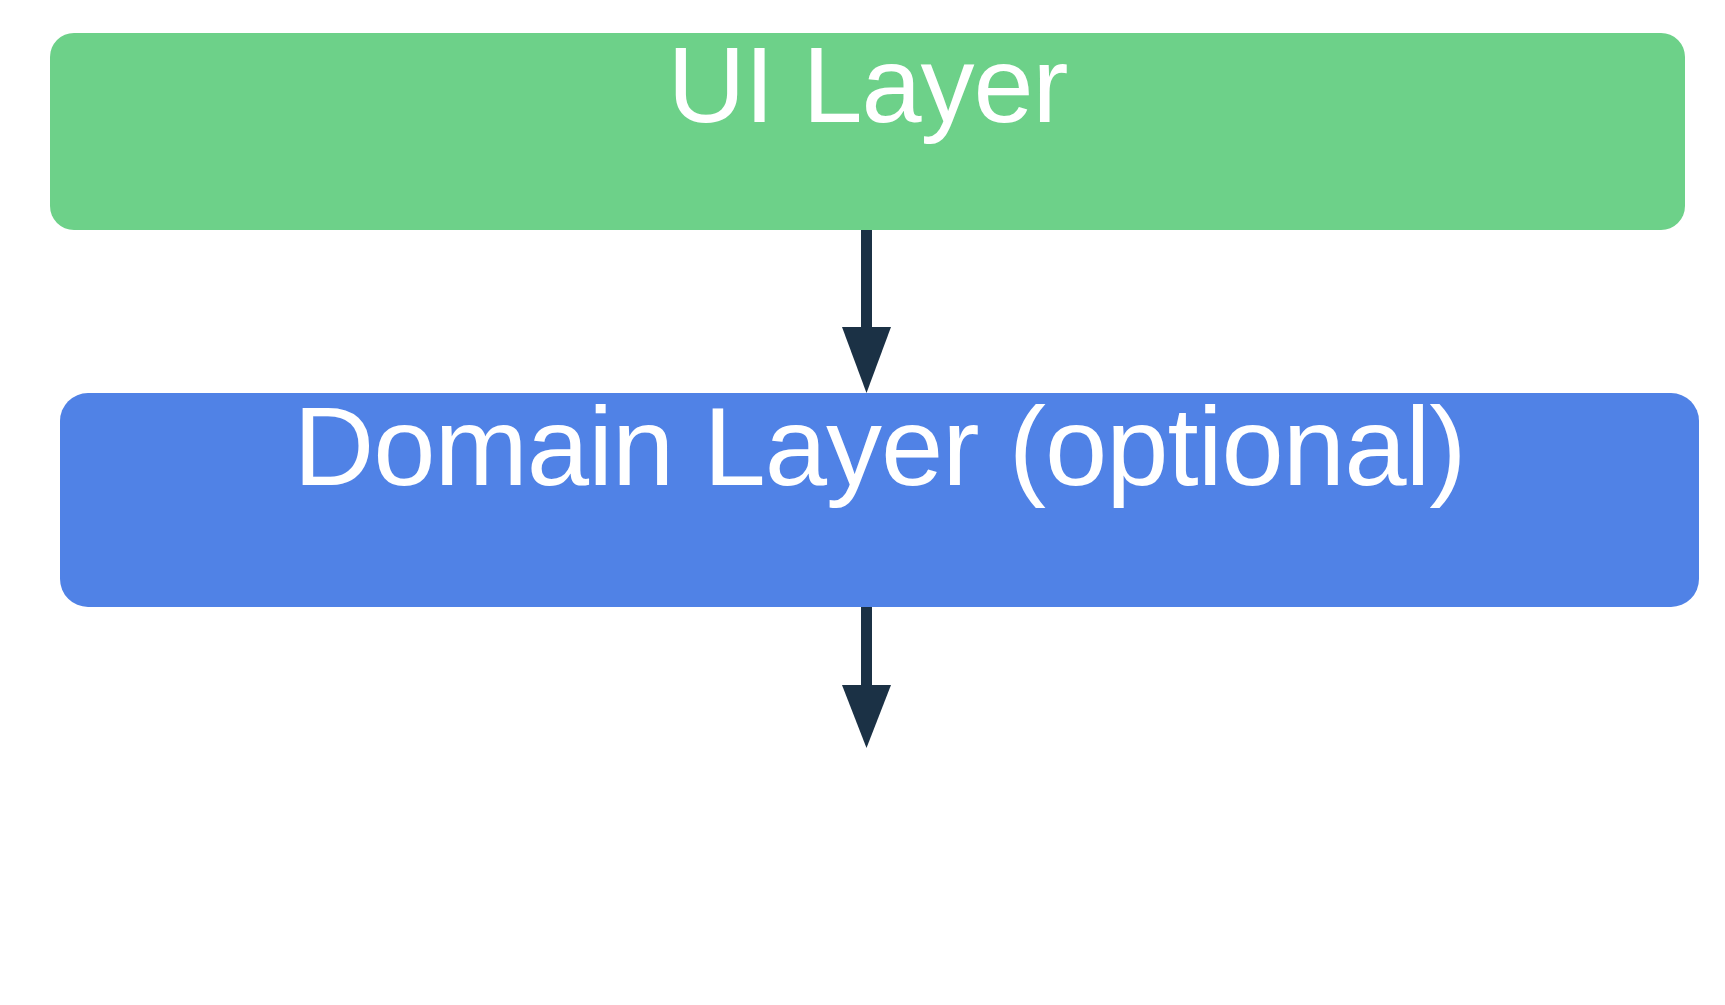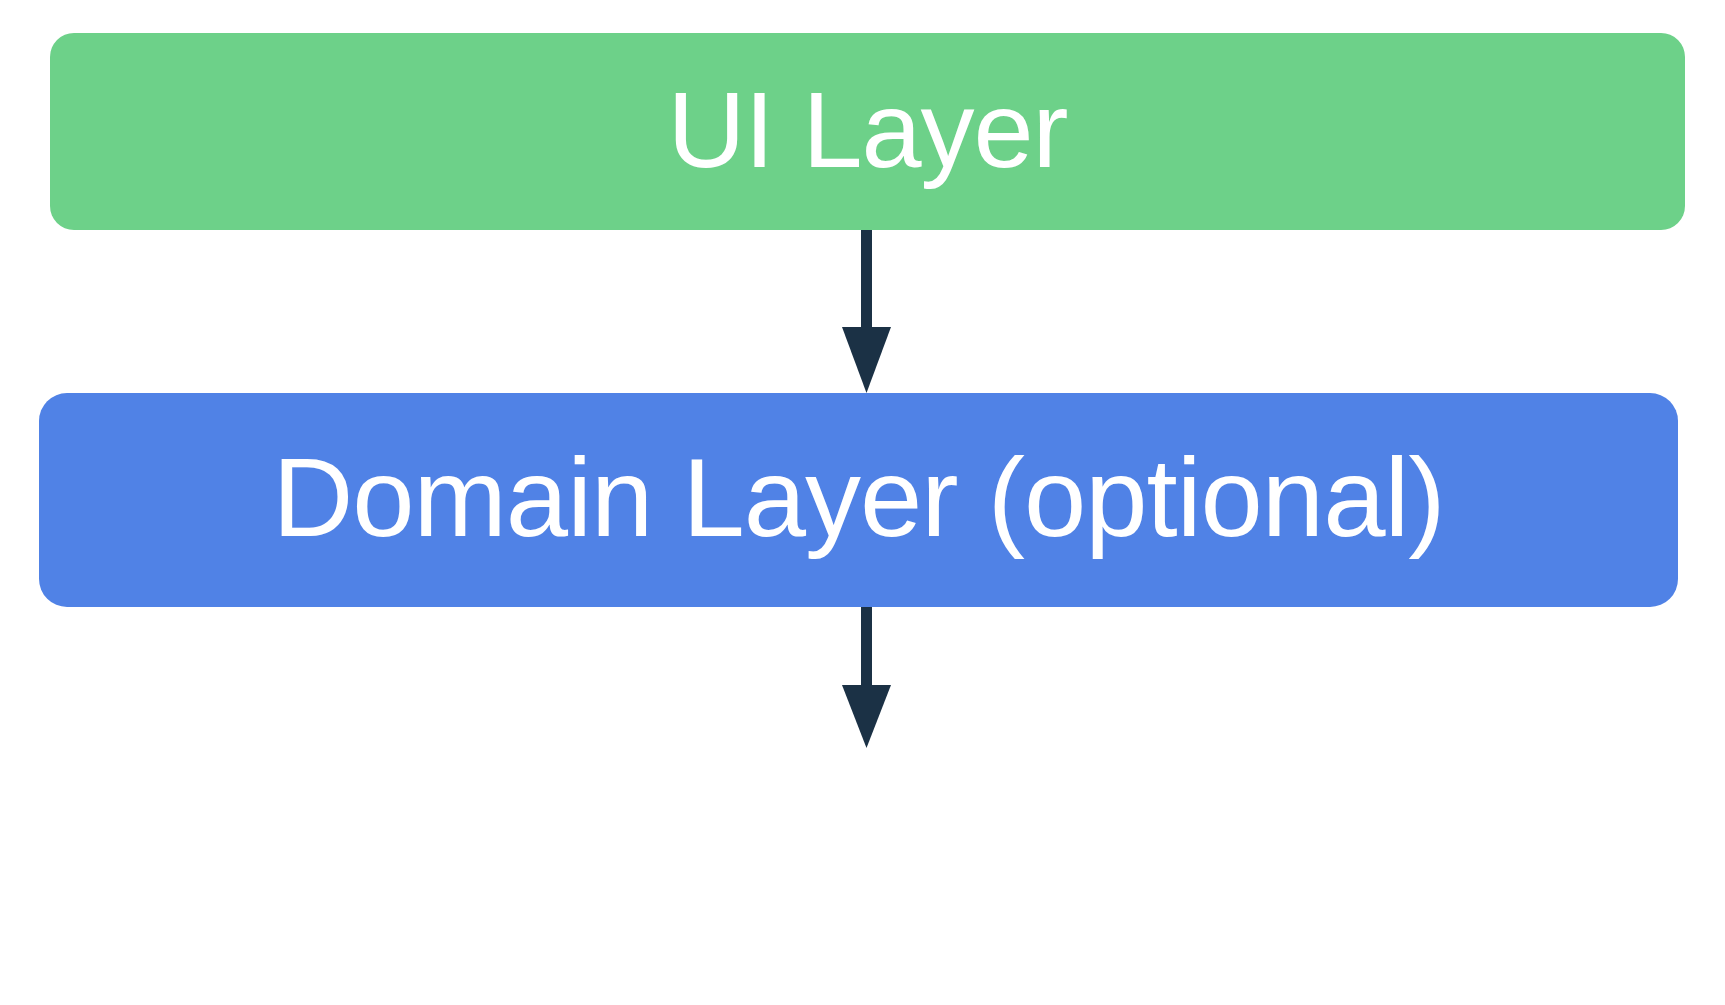--- a/index.html
+++ b/index.html
@@ -15,40 +15,39 @@
   }
   #diagram {
     position: relative;
     width: 1725px;
     height: 1005px;
     background: #ffffff;
   }
   .layer-box {
     position: absolute;
     display: flex;
-    align-items: center;
     justify-content: center;
     box-sizing: border-box;
     color: #ffffff;
     font-family: "Liberation Sans", sans-serif;
     font-weight: 400;
     white-space: nowrap;
     letter-spacing: -1px;
   }
   #ui-layer-box {
     left: 50px;
     top: 33px;
     width: 1635px;
     height: 197px;
     background: #6DD189;
     border-radius: 24px;
     font-size: 108px;
   }
   #domain-layer-box {
-    left: 39px;
+    left: 60px;
     top: 393px;
     width: 1639px;
     height: 214px;
     background: #5082E6;
     border-radius: 28px;
     font-size: 112px;
   }
   #data-layer-box {
     left: 46px;
     top: 747px;

